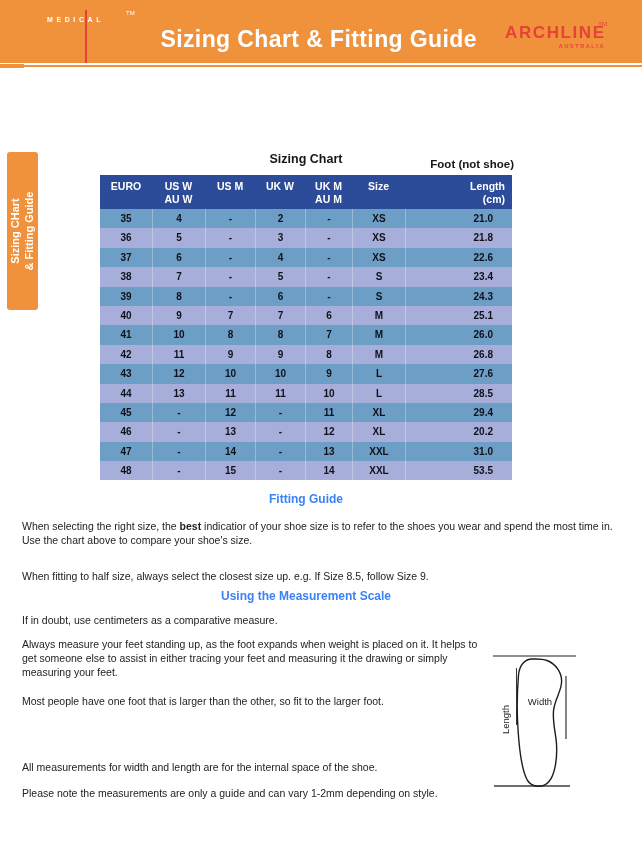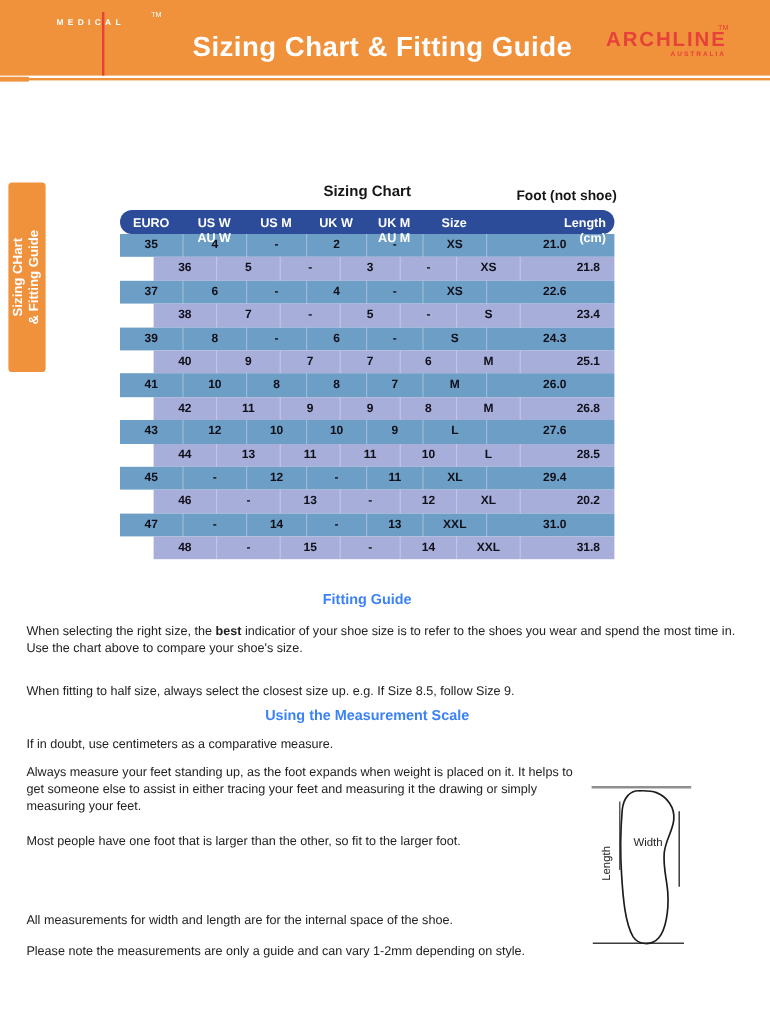--- a/index.html
+++ b/index.html
@@ -30,30 +30,30 @@
   .side-tab{left:7px;top:152px;width:31px;height:158px;background:var(--orange,#F0913C);border-radius:3px;}
   .side-tab-text{position:absolute;left:50%;top:50%;width:158px;height:30px;
     transform:translate(-50%,-50%) rotate(-90deg);
     color:#fff;font-weight:bold;font-size:11px;line-height:14px;text-align:center;}
 
   
   .chart-title{left:100px;top:152px;width:412px;text-align:center;font-size:12.5px;font-weight:bold;color:#161616;}
   .chart-note{left:370px;top:158px;width:144px;text-align:right;font-size:11.5px;font-weight:bold;color:#161616;}
   .table{left:100px;top:175px;width:412px;}
   .t-head{display:grid;grid-template-columns:52px 53px 50px 50px 47px 53px 107px;
-    background:var(--table_header_blue,#2C4B99);height:20px;border-radius:14px;}
+    background:var(--table_header_blue,#2C4B99);height:34px;}
   .h-cell{color:#fff;font-weight:bold;font-size:10.5px;line-height:13px;text-align:center;padding-top:5px;}
   .h-cell.c6{text-align:right;padding-right:7px;}
   .t-row{display:grid;grid-template-columns:52px 53px 50px 50px 47px 53px 107px;height:19.4px;}
   .t-row.steel{background:var(--row_steel,#6D9EC6);}
-  .t-row.lav{background:var(--row_lavender,#A8AEDA);margin-left:28px;}
+  .t-row.lav{background:var(--row_lavender,#A8AEDA);}
   .t-cell{font-size:10px;font-weight:bold;color:#10101a;text-align:center;line-height:19.4px;
     border-left:1px solid rgba(255,255,255,.3);}
   .t-cell.c0{border-left:none;}
-  .t-cell.c6{text-align:right;padding-right:40px;}
+  .t-cell.c6{text-align:right;padding-right:19px;}
 
   
   .sec-heading{left:0;width:612px;text-align:center;font-size:12px;font-weight:bold;color:#3b82f6;}
   .para{left:22px;font-size:10.5px;line-height:14px;color:#222;}
 
   
   .foot-diagram{left:488px;top:645px;width:110px;height:152px;}
 </style>
 </head>
 <body>
@@ -229,21 +229,21 @@
         <div class="t-cell c5">XXL</div>
         <div class="t-cell c6">31.0</div>
       </div>
       <div class="t-row lav">
         <div class="t-cell c0">48</div>
         <div class="t-cell c1">-</div>
         <div class="t-cell c2">15</div>
         <div class="t-cell c3">-</div>
         <div class="t-cell c4">14</div>
         <div class="t-cell c5">XXL</div>
-        <div class="t-cell c6">31.8</div>
+        <div class="t-cell c6">53.5</div>
       </div>
     </div>
 </div>
 
 <div class="abs sec-heading" style="top:492px;">Fitting Guide</div>
 <div class="abs para" style="top:519px;width:600px;">
   <span>When selecting the right size, the </span><b>best</b><span> indicatior of your shoe size is to refer to the shoes you wear and spend the most time in. Use the chart above to compare your shoe's size.</span>
 </div>
 <div class="abs para" style="top:569px;width:610px;">When fitting to half size, always select the closest size up. e.g. If Size 8.5, follow Size 9.</div>
 

